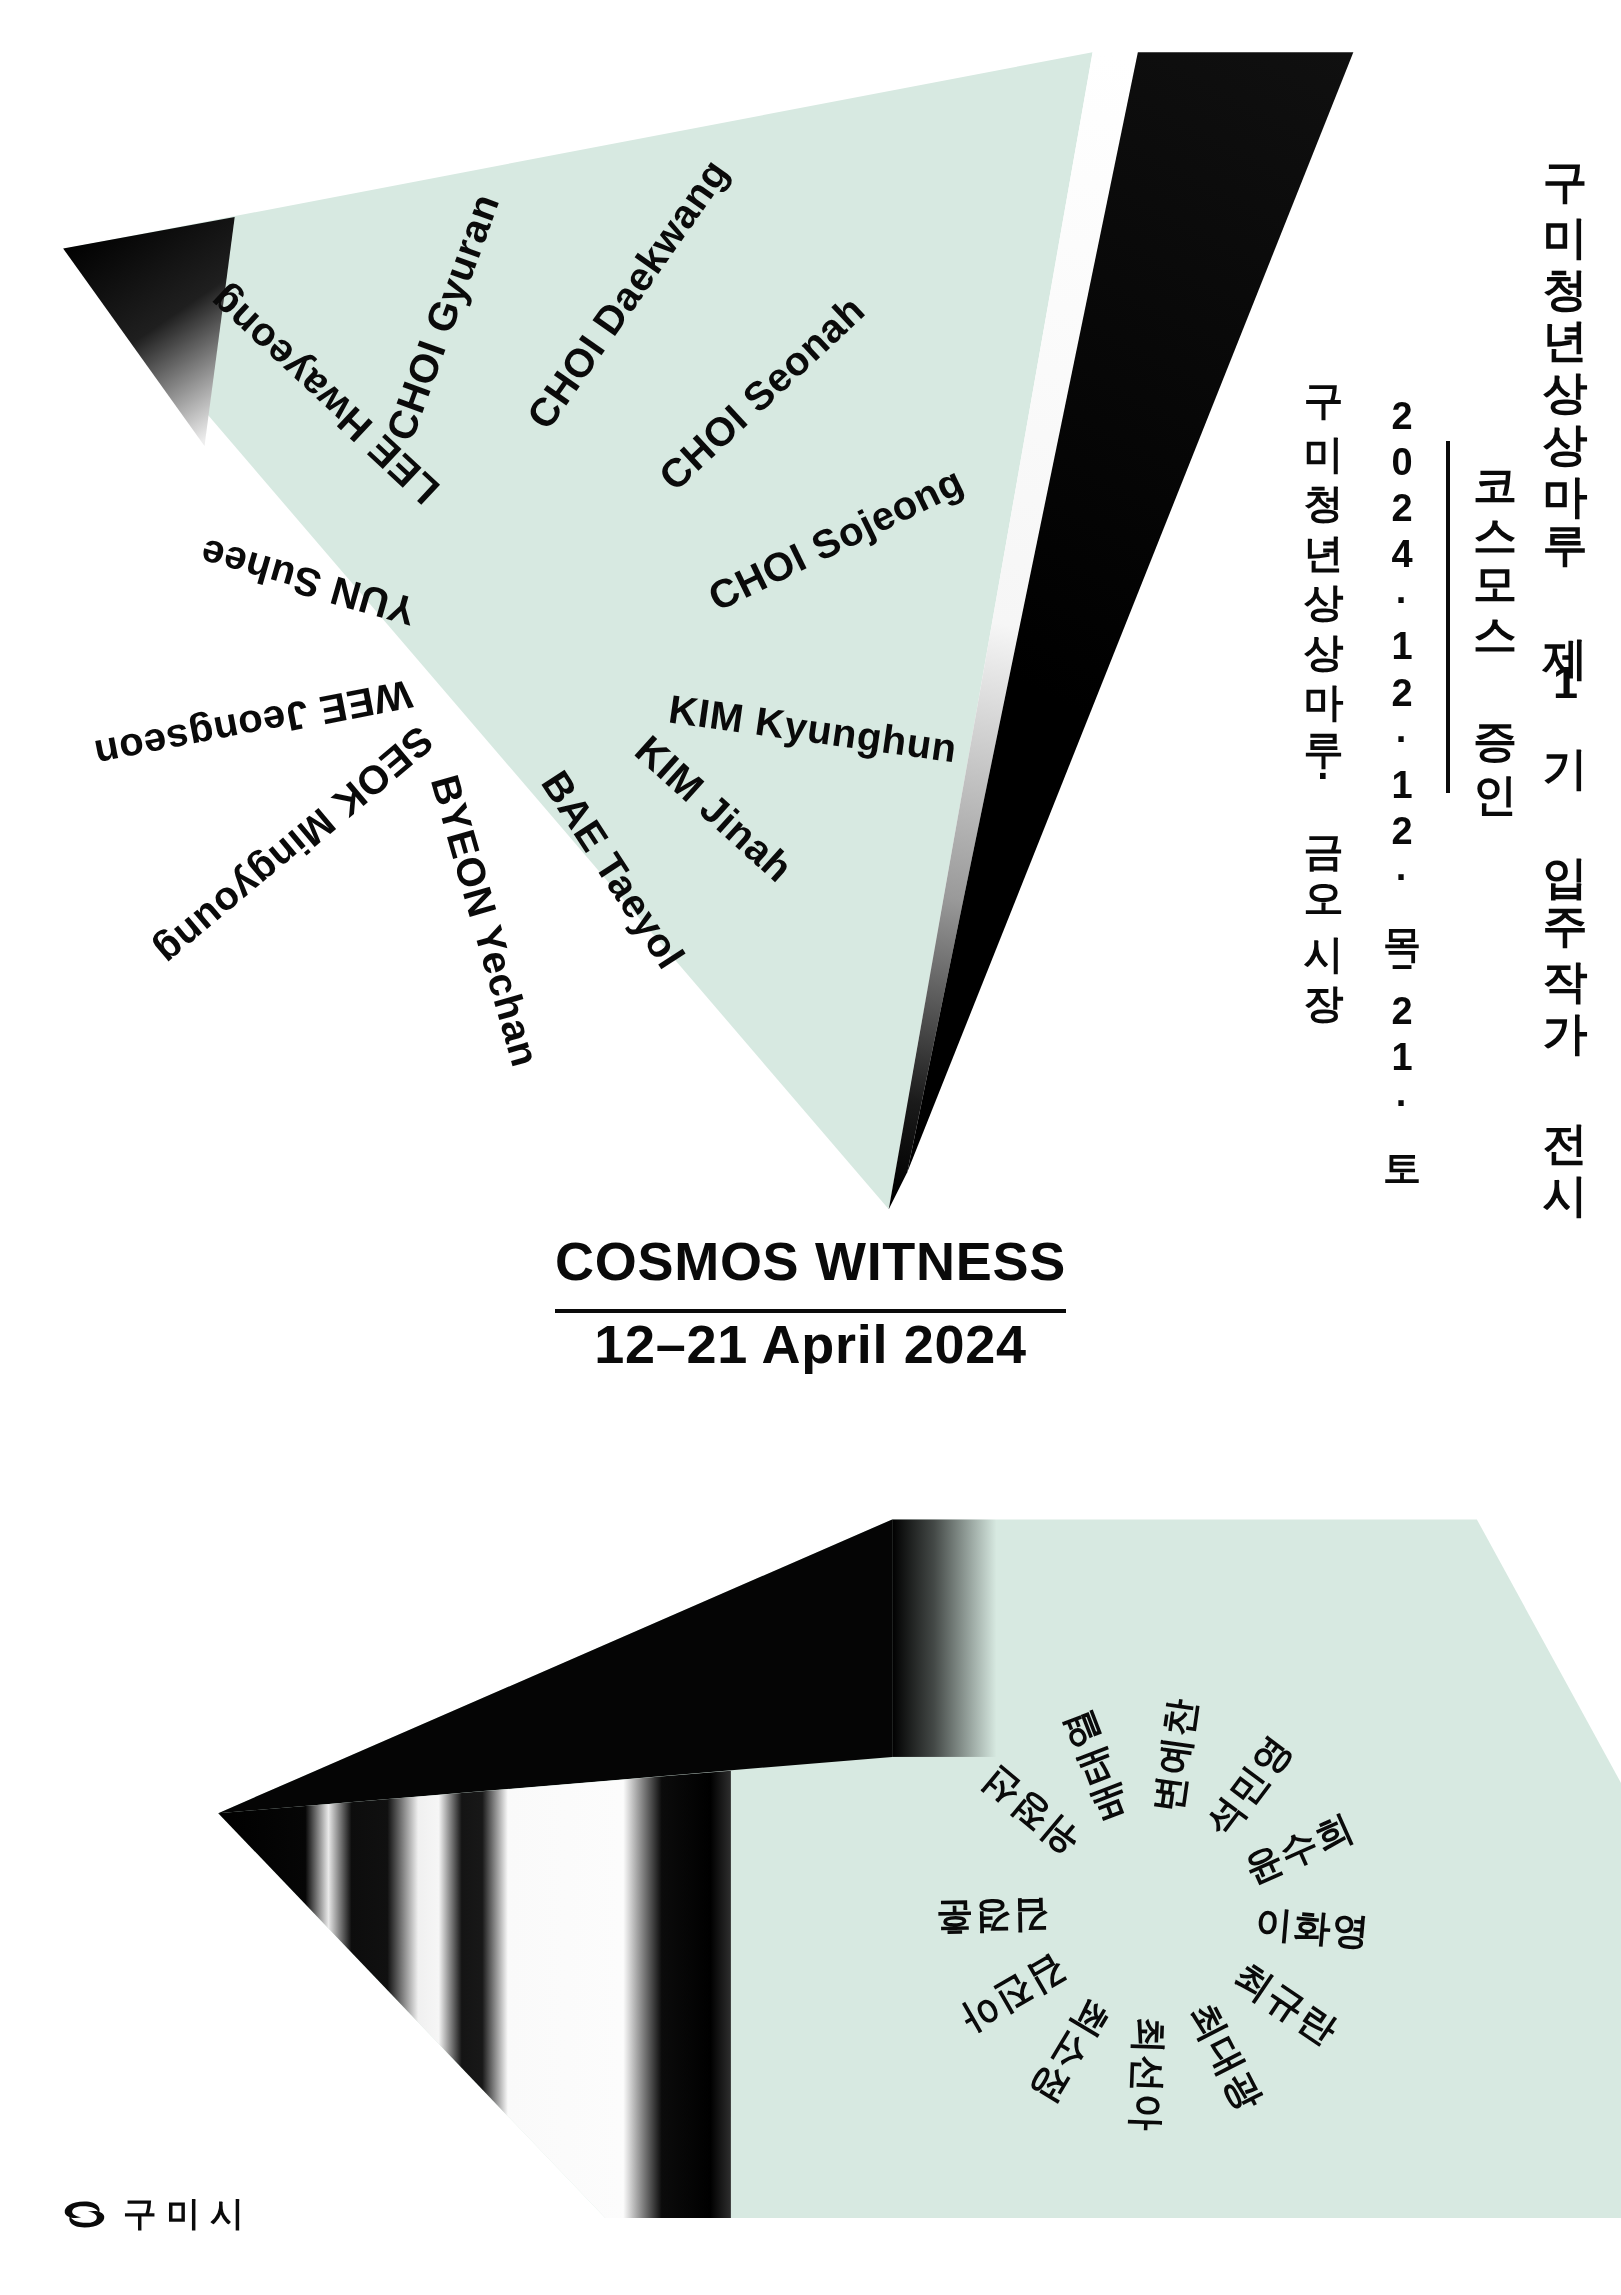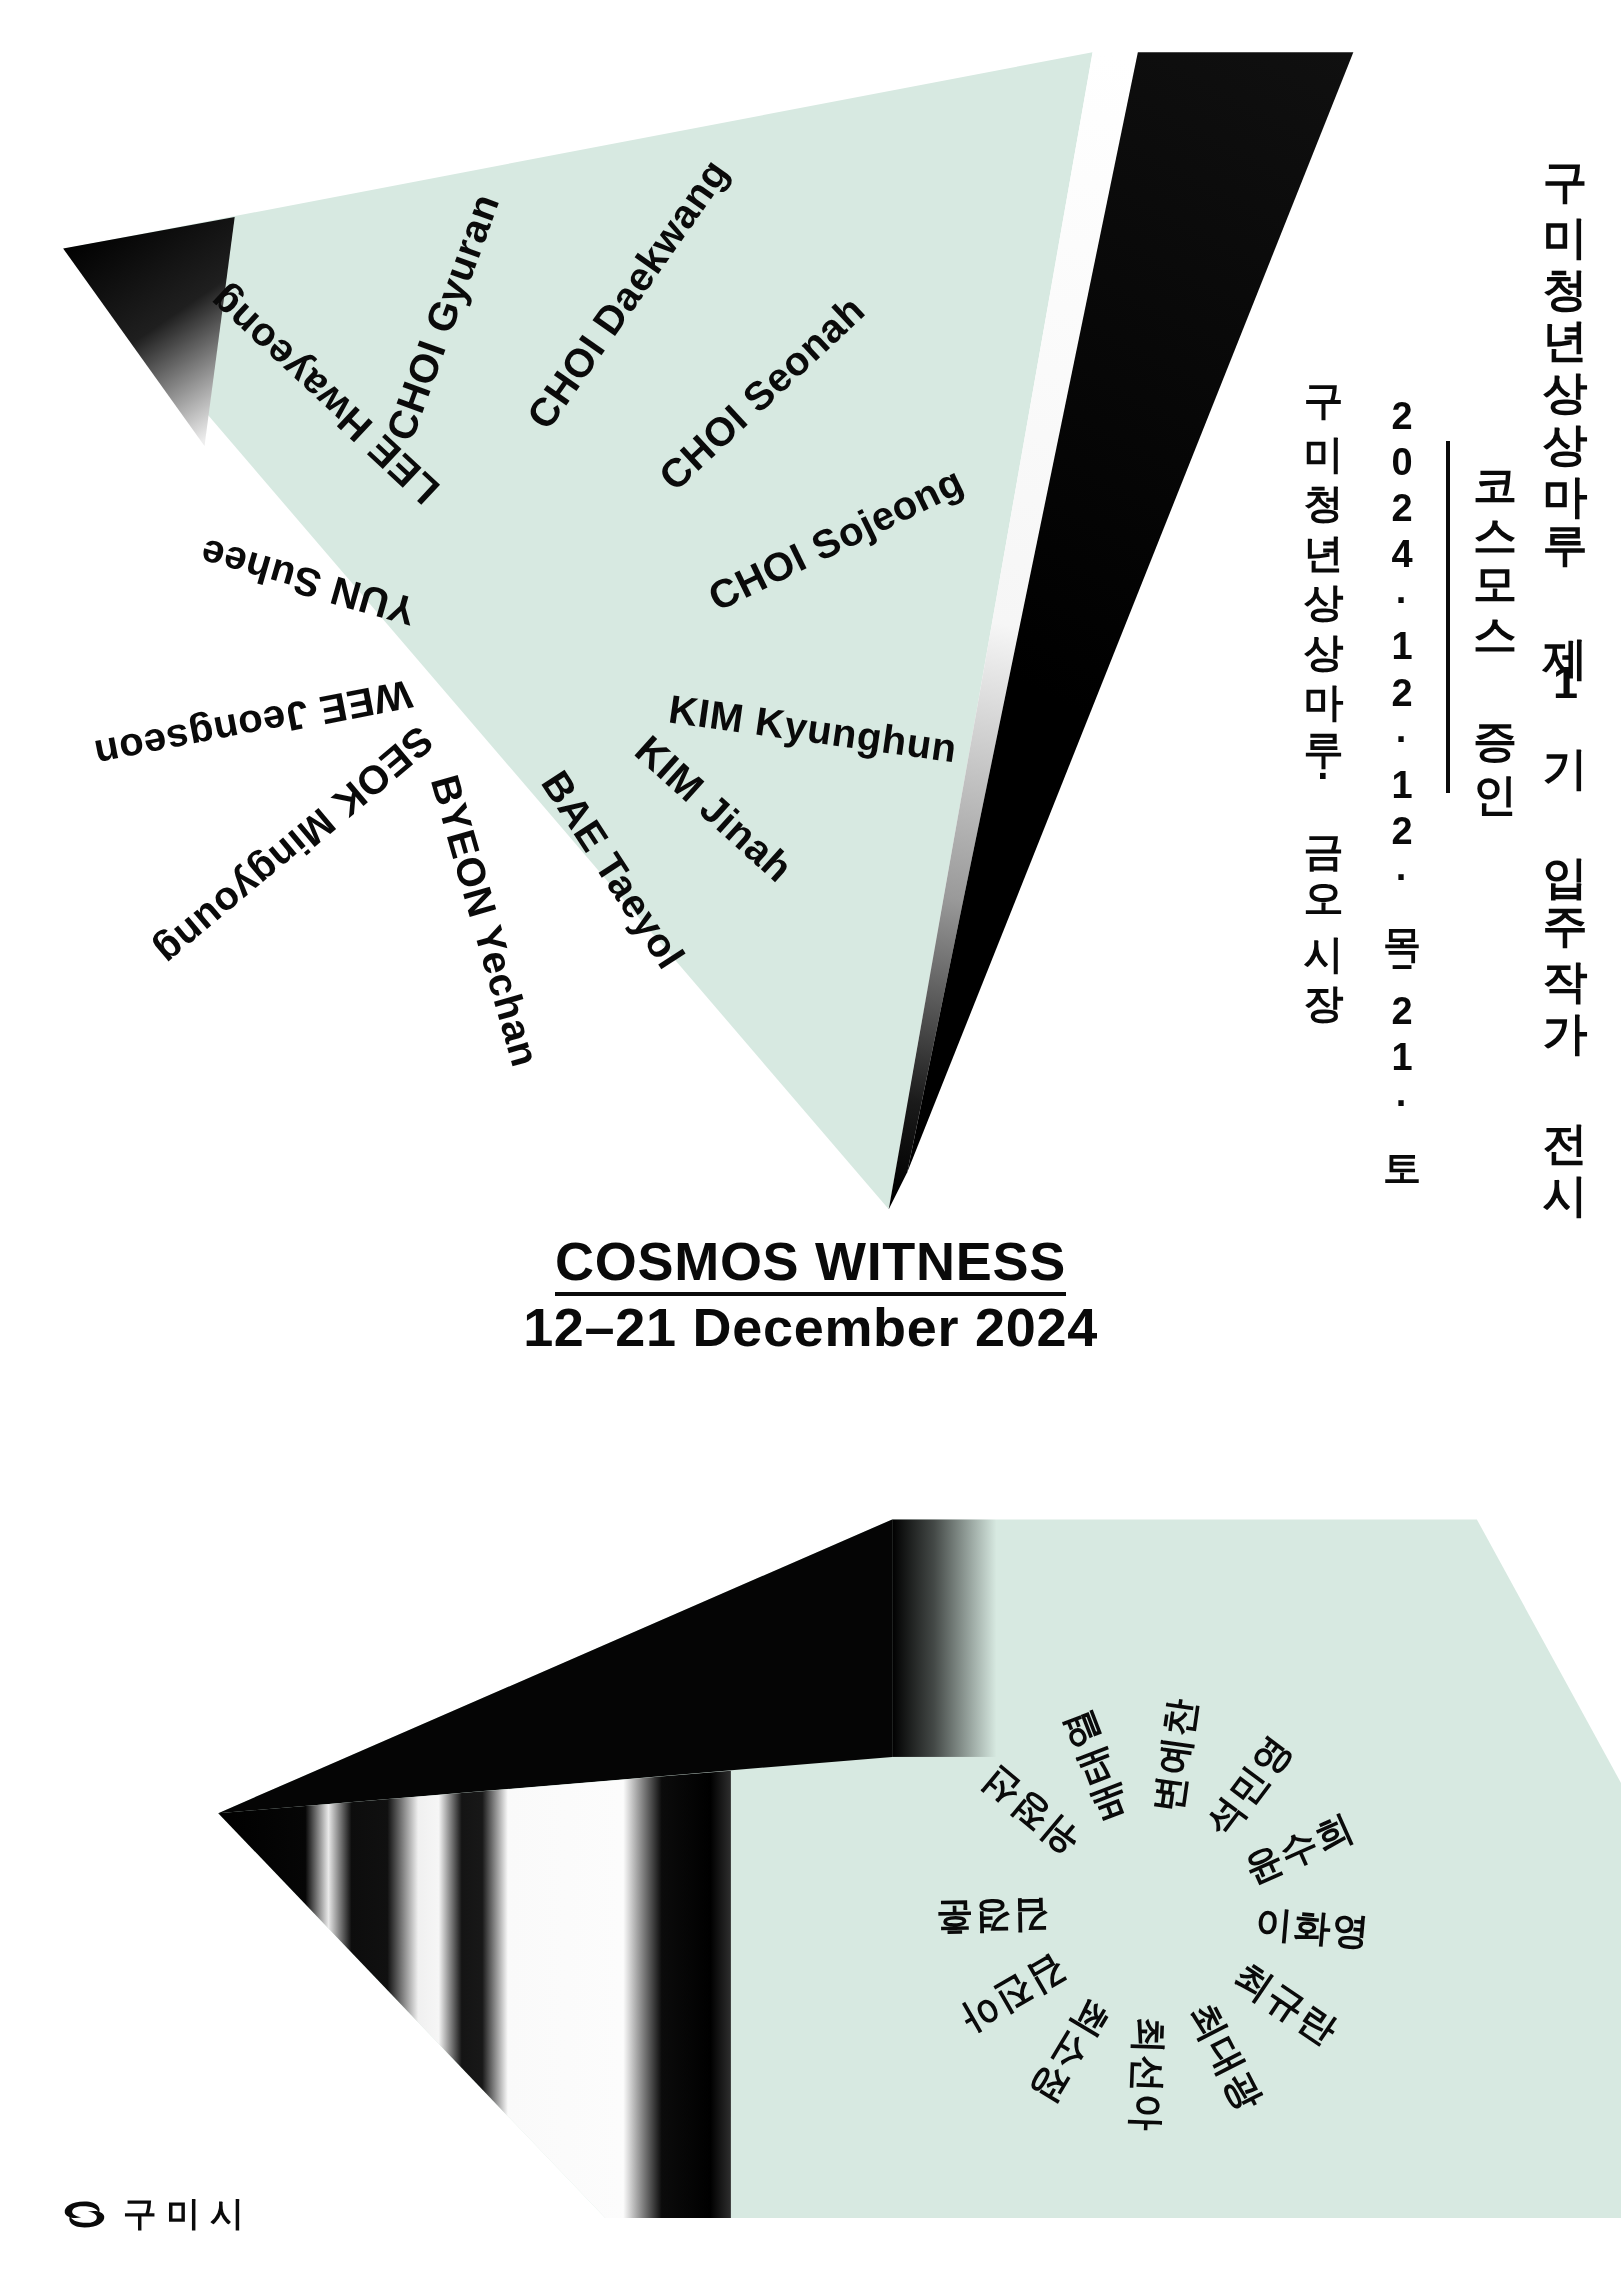--- a/index.html
+++ b/index.html
@@ -58,21 +58,21 @@
     left:0;top:1230px;width:100%;
     text-align:center;
     font-size:54px;
     font-weight:600;
     line-height:63px;
     letter-spacing:0.7px;
   }
   .center-block .u{
     display:inline-block;
     border-bottom:4.1px solid #0a0a0a;
-    padding-bottom:3px;
+    padding-bottom:20px;
     line-height:55px;
   }
 
   
   .logo{
     position:absolute;
     left:60px;top:2191px;
     display:flex;align-items:center;gap:13.7px;
   }
   .logo-text{
@@ -151,21 +151,21 @@
     <div class="aname" style="left:324px;top:395px;--r:223deg">LEE Hwayeong</div>
   </div>
 
   <div class="v-col col-title">구미청년상상마루 제1기 입주작가 전시</div>
   <div class="v-col col-sub">코스모스 증인</div>
   <div class="v-col col-dates">2024·12·12·목–21·토</div>
   <div class="v-col col-venue">구미청년상상마루·금오시장</div>
 
   <div class="center-block">
     <div class="cline"><span class="u">COSMOS WITNESS</span></div>
-    <div class="cline">12–21 December 2024</div>
+    <div class="cline">12–21 April 2024</div>
   </div>
 
   <div>
     <div class="kname" style="--a:-140deg">위정선</div>
     <div class="kname" style="--a:-111deg">배태열</div>
     <div class="kname" style="--a:-82deg">변예찬</div>
     <div class="kname" style="--a:-53deg">석민영</div>
     <div class="kname" style="--a:-24deg">윤수희</div>
     <div class="kname" style="--a:5deg">이화영</div>
     <div class="kname" style="--a:34deg">최규란</div>

